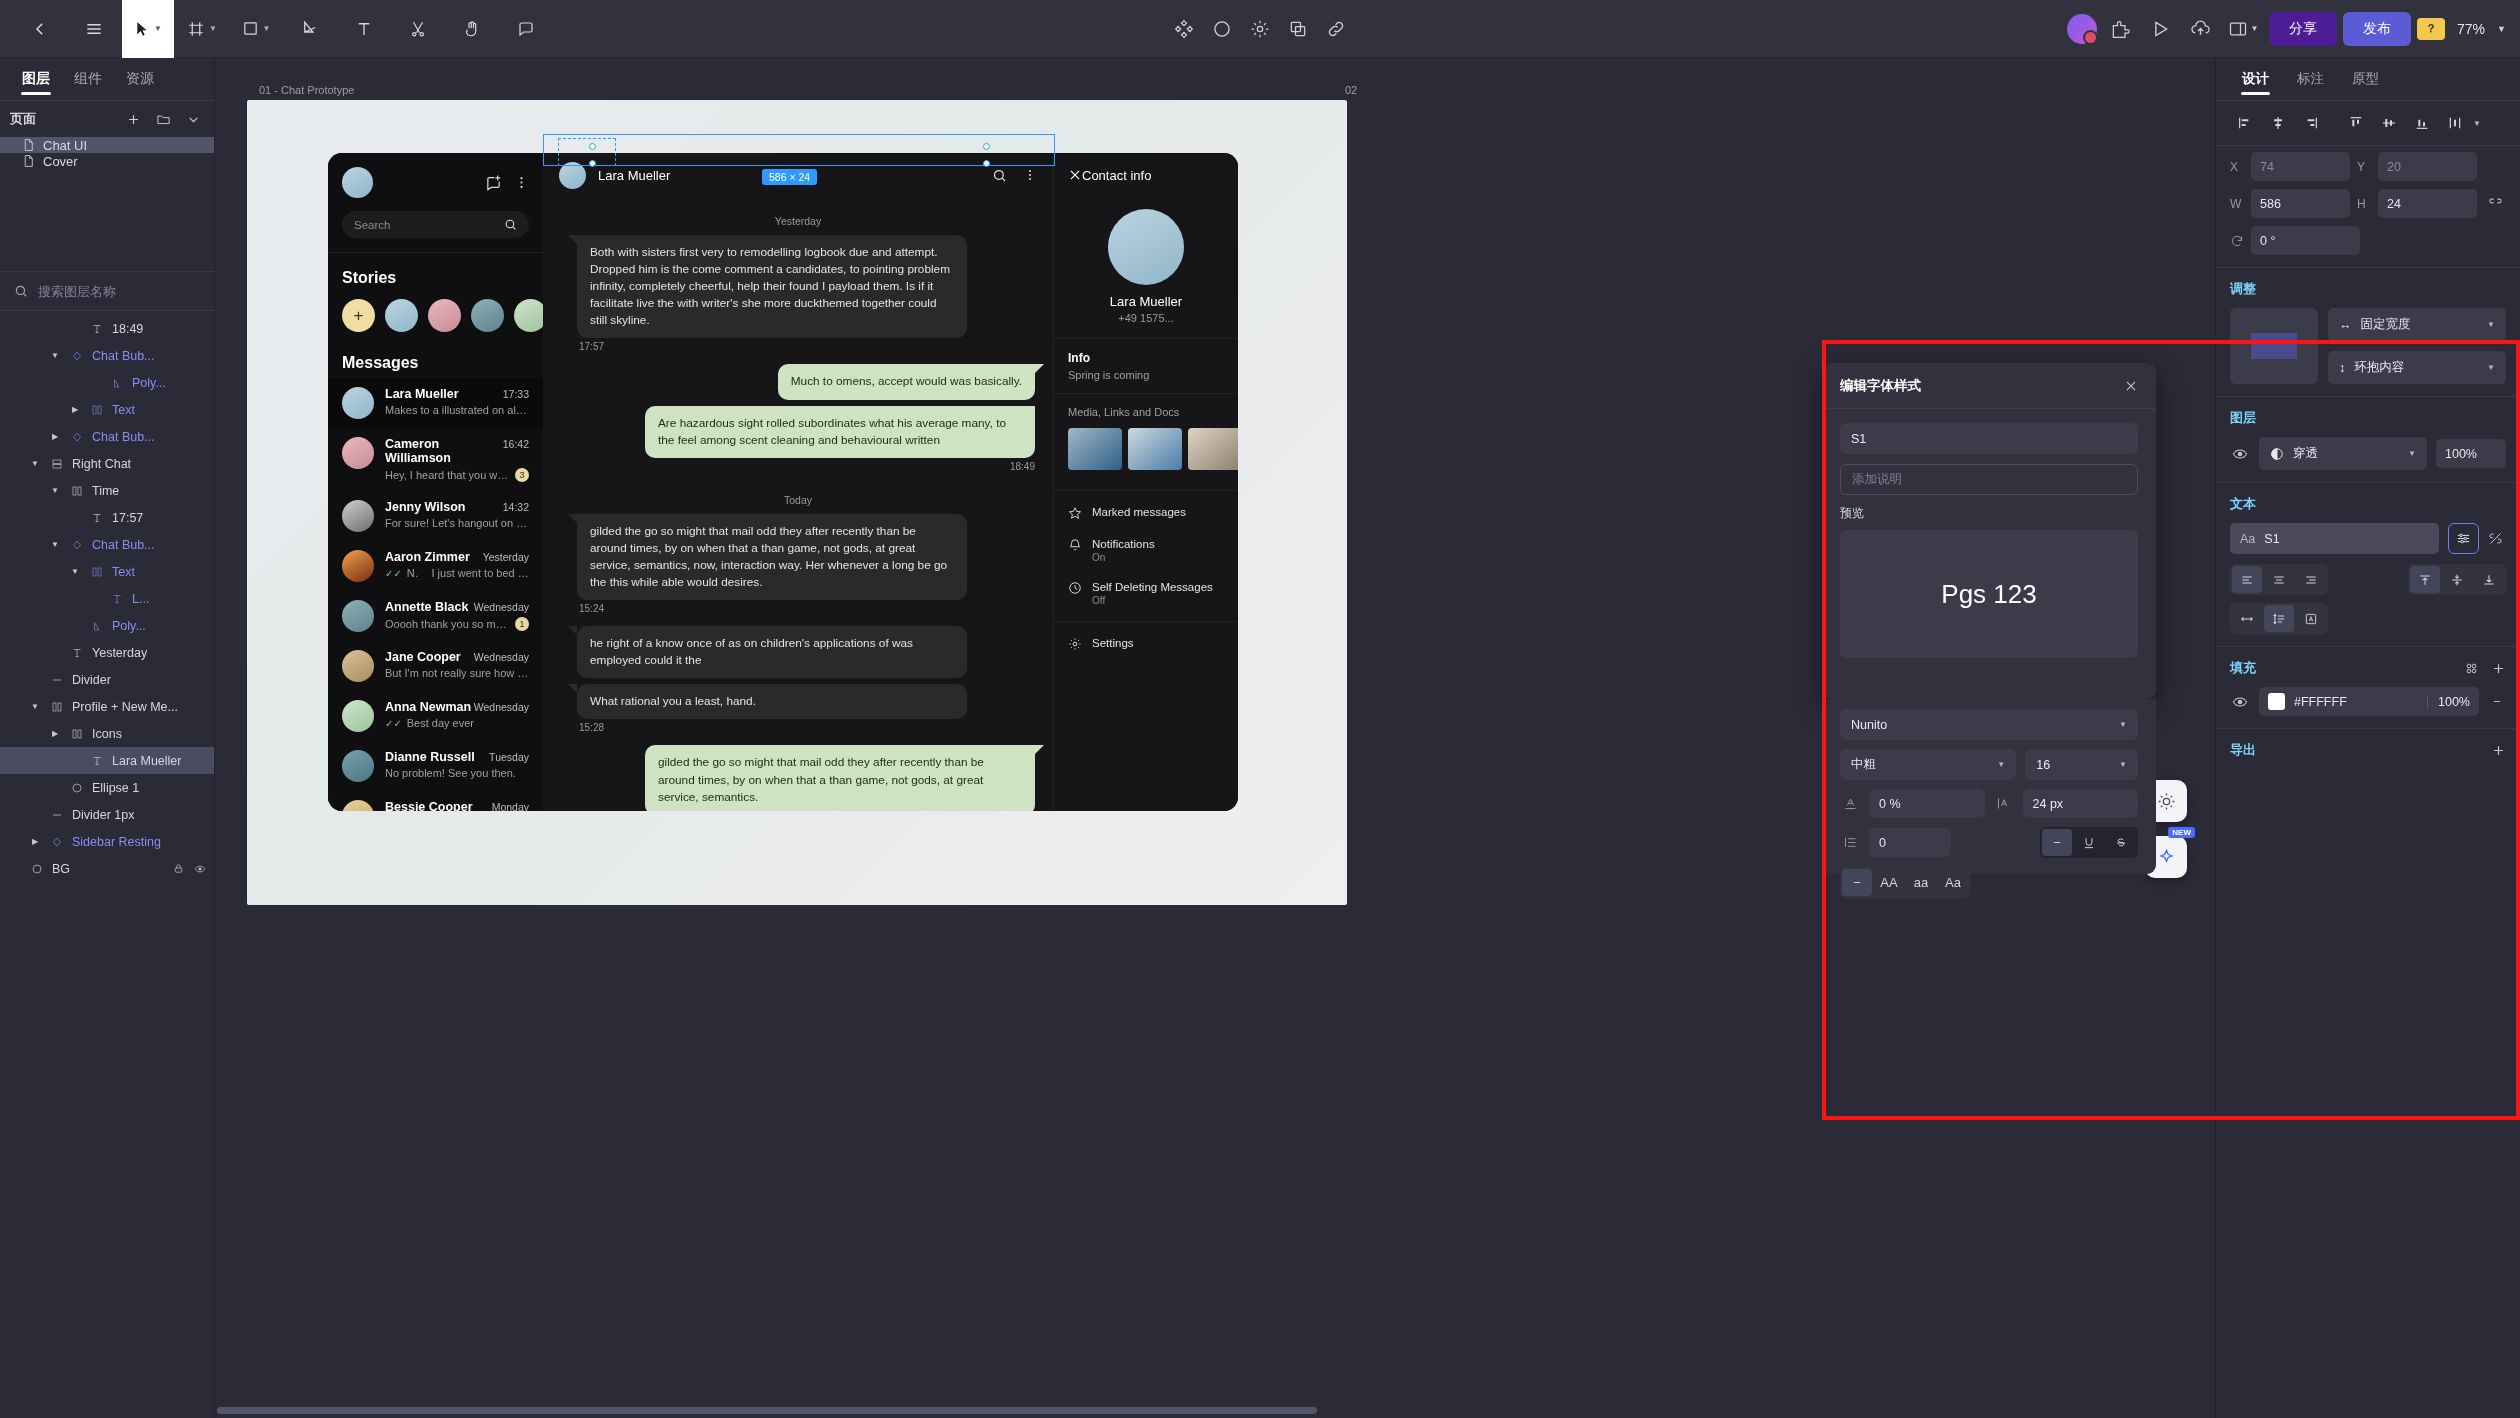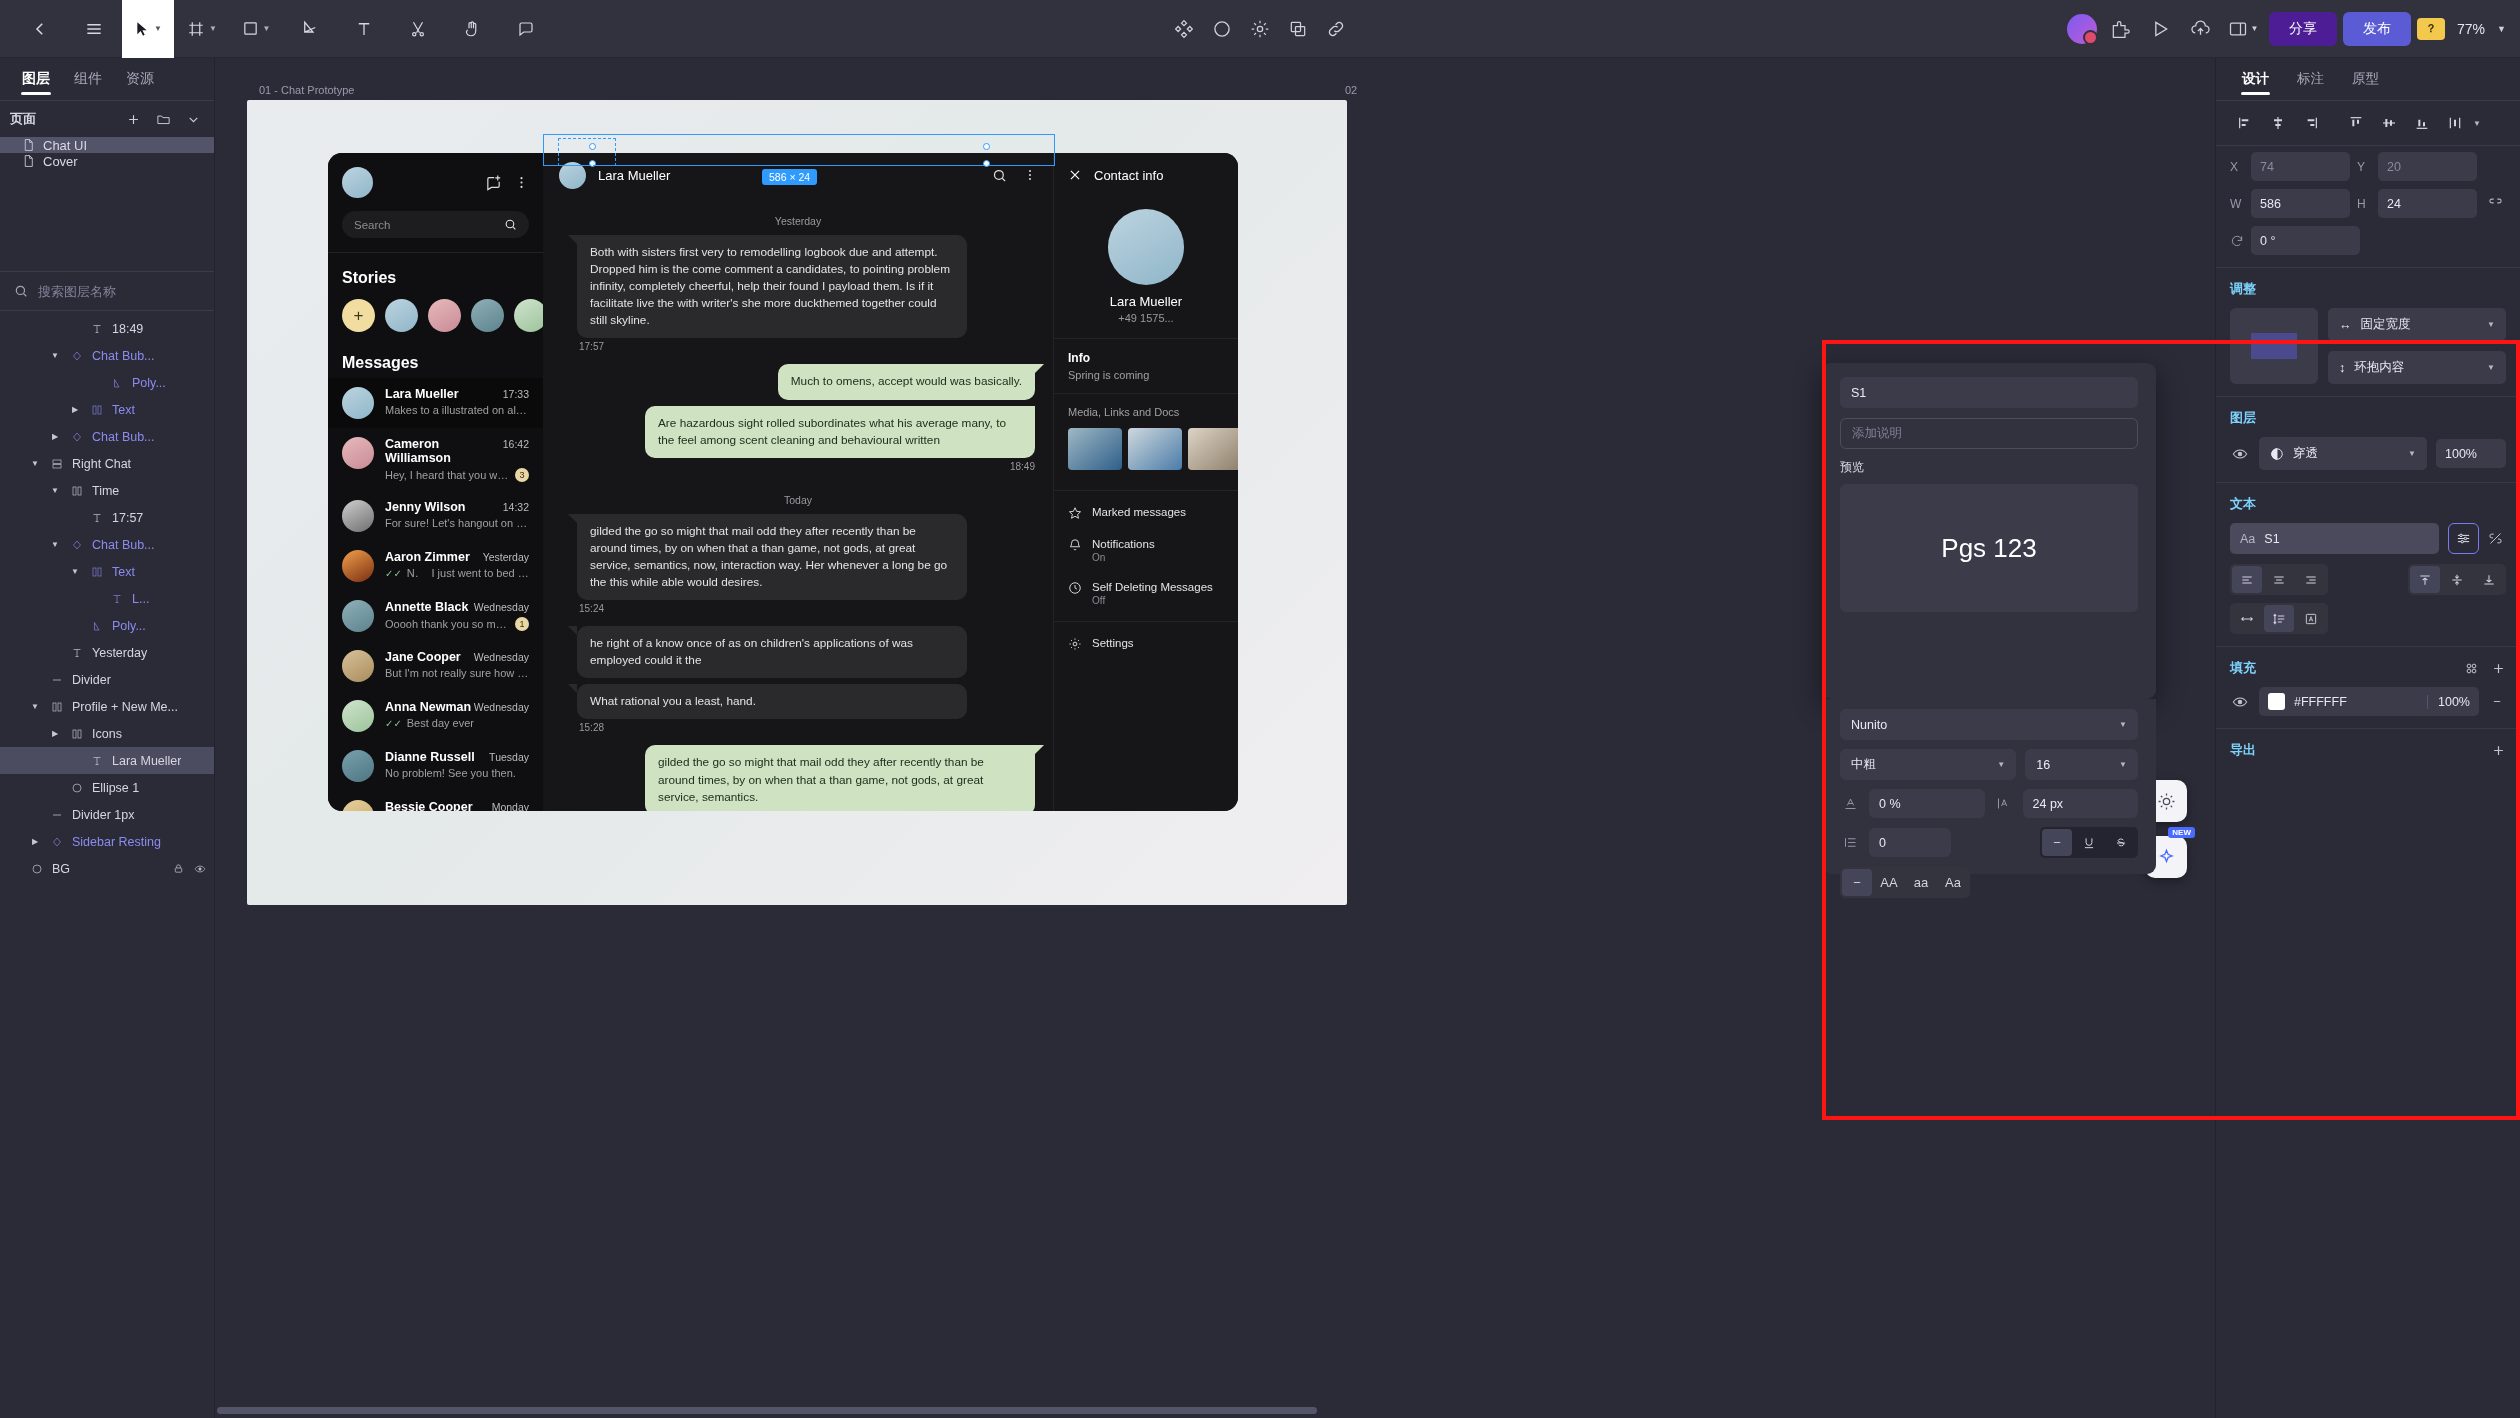--- a/index.html
+++ b/index.html
@@ -170,21 +170,21 @@
   .composer {
     height: 54px; display: flex; align-items: center; gap: 12px; padding: 0 16px;
     border-top: 1px solid #232325;
   }
   .composer .inp {
     flex: 1; height: 30px; background: #232326; border-radius: 15px; display: flex;
     align-items: center; padding: 0 14px; font-size: 11.5px; color: #8d8d92;
   }
   
   .c-info { width: 185px; background: #161618; border-left: 1px solid #232325; display: flex; flex-direction: column; }
-  .ci-head { height: 44px; display: flex; align-items: center; gap: 12px; padding: 0 14px; font-size: 13px; color: #fff; }
+  .ci-head { height: 44px; display: flex; align-items: center; padding: 0 14px; font-size: 13px; color: #fff; }
   .ci-hero { display: flex; flex-direction: column; align-items: center; padding: 12px 0 14px 0; }
   .ci-name { font-size: 13px; color: #fff; margin-top: 9px; }
   .ci-phone { font-size: 11px; color: #9a9a9e; margin-top: 3px; }
   .ci-block { padding: 12px 14px; border-top: 1px solid #232325; }
   .ci-lab { font-size: 12px; color: #fff; font-weight: 600; }
   .ci-val { font-size: 11px; color: #a0a0a4; margin-top: 4px; }
   .ci-media { display: flex; gap: 6px; margin-top: 10px; }
   .ci-thumb { width: 54px; height: 42px; border-radius: 4px; flex: 0 0 auto; }
   .ci-item { display: flex; align-items: flex-start; gap: 10px; padding: 9px 14px; }
   .ci-item .ti { font-size: 11.5px; color: #e4e4e6; }
@@ -1296,20 +1296,28 @@
             <svg width="15" height="15" viewBox="0 0 24 24" stroke="currentColor" stroke-width="1.9">
                 <path d="M12 5v14M5 12h14"></path>
               </svg>
           </span>
         </span>
       </div>
     </div>
   </div>
 
   <div class="modal">
+    <div class="m-head">
+      <span class="t">编辑字体样式</span>
+      <span class="x">
+        <svg width="14" height="14" viewBox="0 0 24 24" stroke="currentColor" stroke-width="1.8">
+            <path d="M5 5l14 14M19 5L5 19"></path>
+          </svg>
+      </span>
+    </div>
     <div class="m-body">
       <div class="m-input">S1</div>
       <div class="m-input ph">添加说明</div>
       <div class="m-lab">预览</div>
       <div class="m-prev">Pgs 123</div>
     </div>
   </div>
 
   <div class="m-panel">
     <div class="mp-row">

